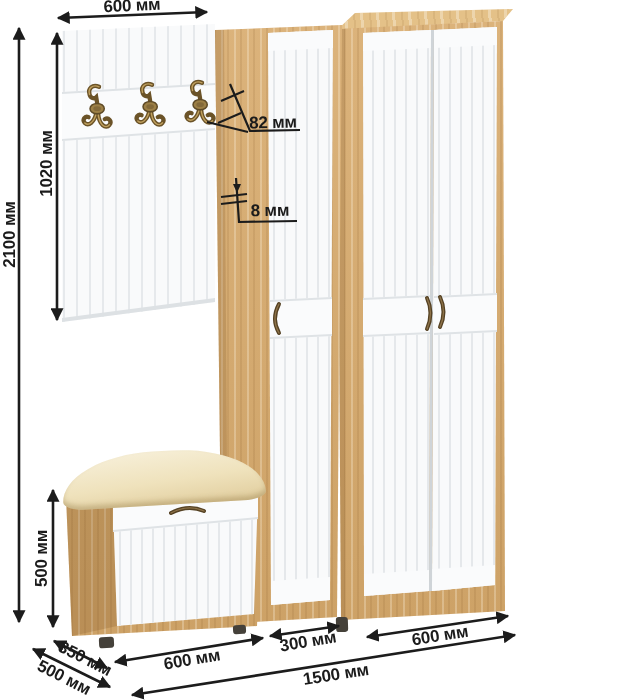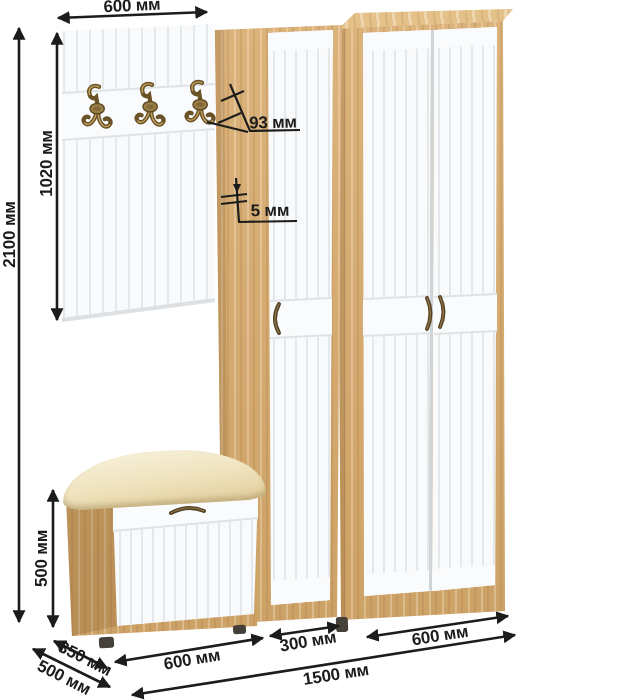--- a/index.html
+++ b/index.html
@@ -163,22 +163,22 @@
 
     <path class="leader" d="M236,178 L239,222 L297,221"></path>
     <line class="tick" x1="221" y1="197" x2="247" y2="194"></line>
     <line class="tick" x1="221" y1="204" x2="247" y2="201"></line>
     <polygon points="233,184 241,184 237,193" fill="#1c1c1c"></polygon>
   </svg>
 
   <div class="lbl" style="left:92px;top:-3px;width:80px;transform:rotate(-2.5deg);">600 мм</div>
   <div class="lbl" style="left:4px;top:155px;width:84px;transform:rotate(-90deg);">1020 мм</div>
   <div class="lbl" style="left:-33px;top:226px;width:84px;transform:rotate(-90deg);">2100 мм</div>
-  <div class="lbl" style="left:246px;top:114px;width:54px;transform:rotate(-1deg);">93 мм</div>
-  <div class="lbl" style="left:243px;top:202px;width:54px;transform:rotate(-1deg);">5 мм</div>
+  <div class="lbl" style="left:246px;top:114px;width:54px;transform:rotate(-1deg);">82 мм</div>
+  <div class="lbl" style="left:243px;top:202px;width:54px;transform:rotate(-1deg);">8 мм</div>
   <div class="lbl" style="left:0px;top:550px;width:82px;transform:rotate(-90deg);">500 мм</div>
   <div class="lbl" style="left:49px;top:650px;width:72px;transform:rotate(27deg);">350 мм</div>
   <div class="lbl" style="left:28px;top:669px;width:72px;transform:rotate(27deg);">500 мм</div>
   <div class="lbl" style="left:152px;top:651px;width:80px;transform:rotate(-9.5deg);">600 мм</div>
   <div class="lbl" style="left:269px;top:633px;width:78px;transform:rotate(-9.5deg);">300 мм</div>
   <div class="lbl" style="left:400px;top:627px;width:80px;transform:rotate(-9deg);">600 мм</div>
   <div class="lbl" style="left:290px;top:666px;width:92px;transform:rotate(-9deg);">1500 мм</div>
 
 </div>
 

